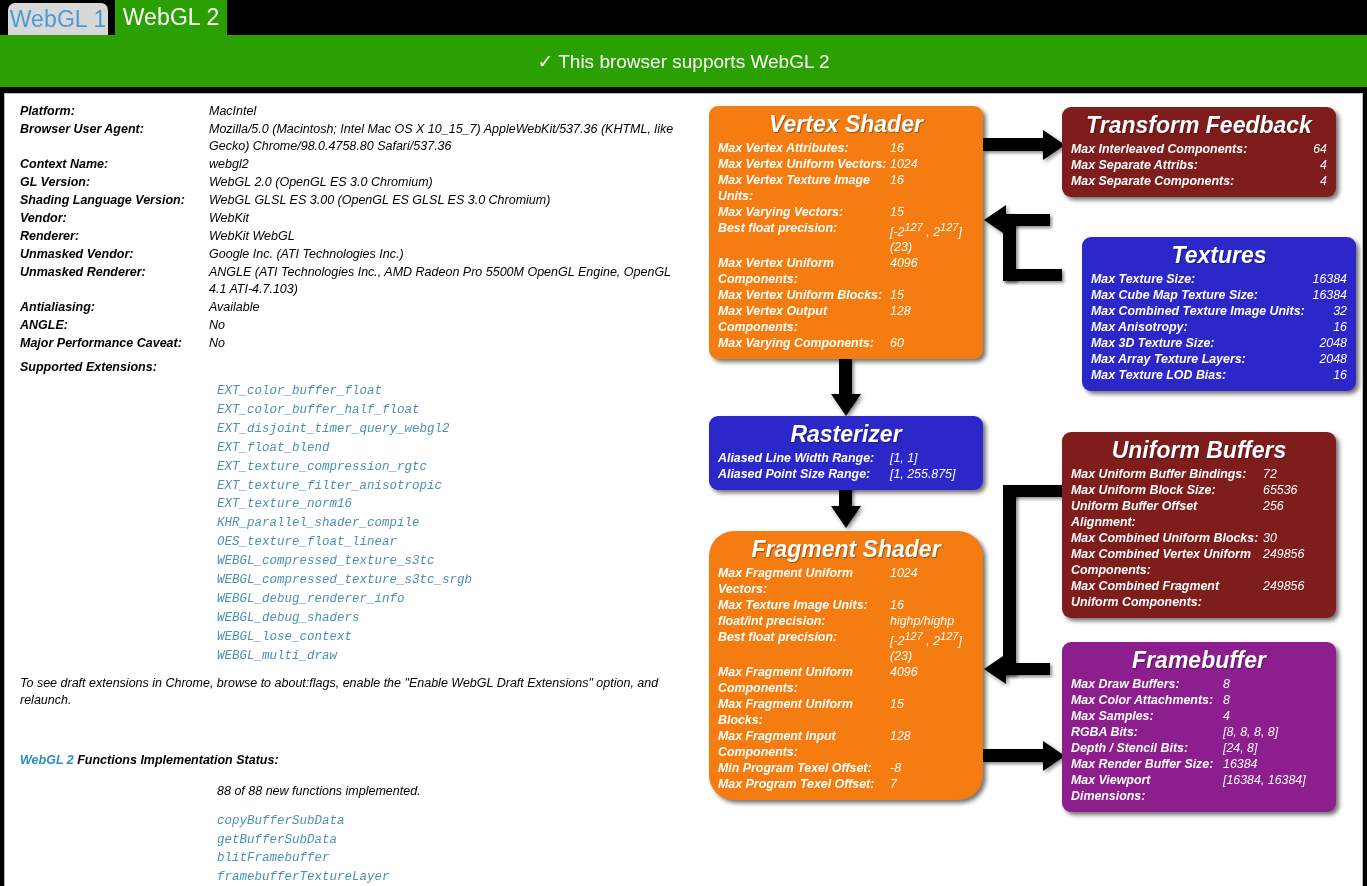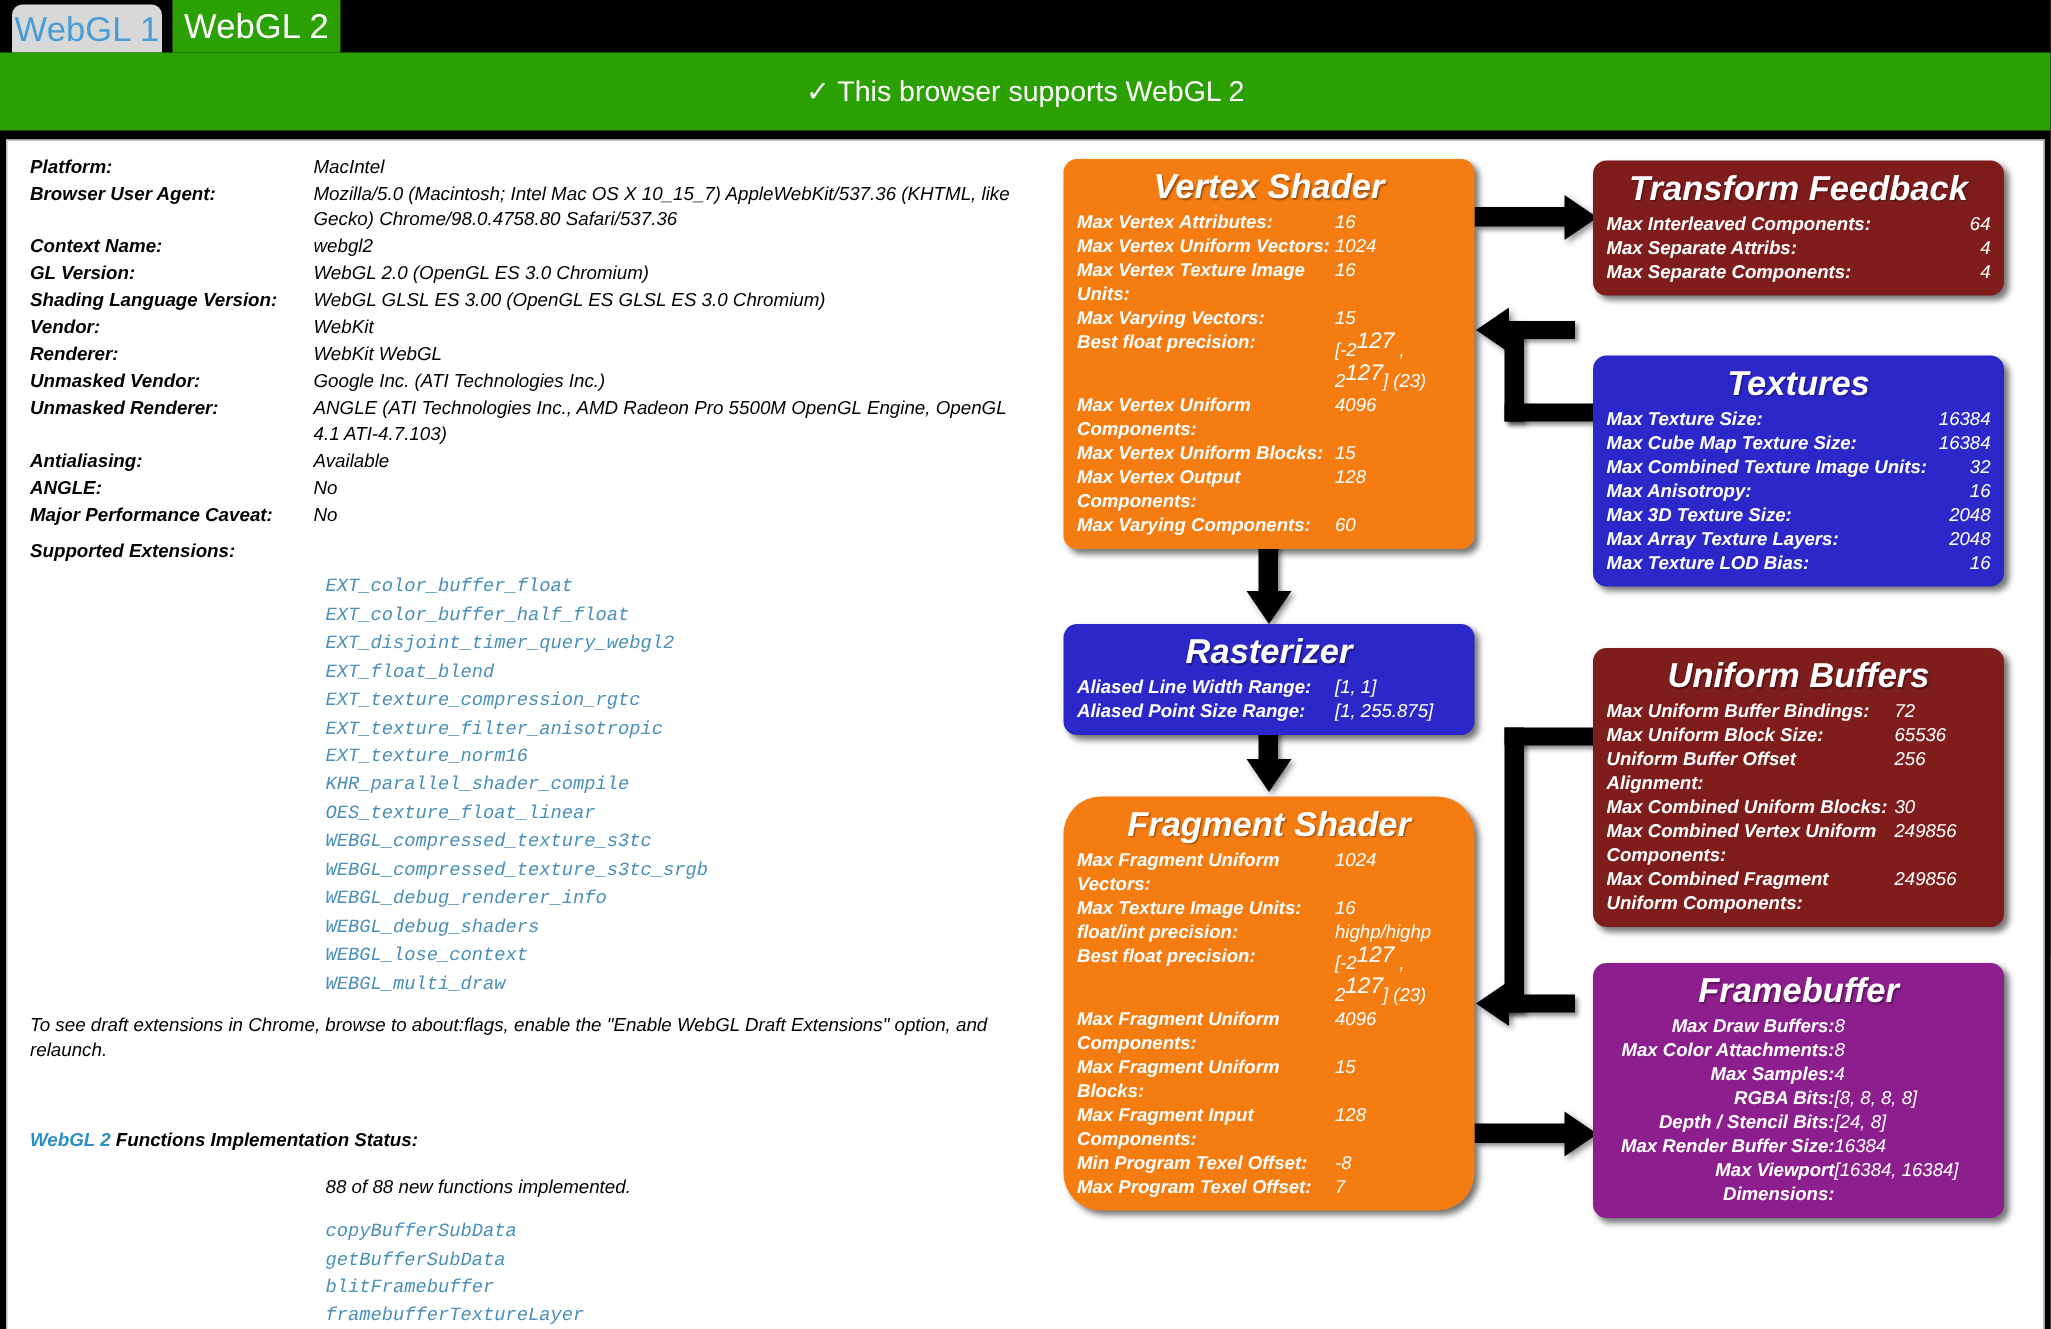--- a/index.html
+++ b/index.html
@@ -93,44 +93,44 @@
     text-align: center; font-size: 23px; font-weight: bold;
     line-height: 28px; margin-bottom: 2px;
     text-shadow: 1px 1px 1px rgba(0,0,0,.35);
   }
   .prow { display: flex; align-items: flex-start; }
   .prow .pk {
     font-weight: bold; font-size: 12.4px; line-height: 16px;
   }
   .prow .pv { font-size: 12.4px; line-height: 16px; }
   .prow.sup .pv { line-height: 15px; }
-  sup { font-size: 15px; margin-top: 48px; }
+  sup { font-size: 11px; margin-top: 48px; }
 
   .orange { background: #f57c10; }
   .blue   { background: #2b27c8; }
   .cyan   { background: #7f1d1d; }
   .purple { background: #8d1e8d; }
 
   
   #vertex   { left: 7px;   top: 12px;  width: 274px; }
   #vertex .pk  { width: 172px; min-width: 172px; }
   #raster   { left: 7px;   top: 322px; width: 274px; }
   #raster .pk  { width: 172px; min-width: 172px; }
   #fragment { left: 7px;   top: 437px; width: 274px; border-radius: 25px; }
   #fragment .pk{ width: 172px; min-width: 172px; }
   #tfb      { left: 360px; top: 13px;  width: 274px; }
   #tfb .pk     { width: 219px; min-width: 219px; }
   #tfb .pv     { width: 45px; text-align: right; }
-  #textures { left: 360px; top: 143px; width: 274px; }
+  #textures { left: 380px; top: 143px; width: 274px; }
   #textures .pk{ width: 219px; min-width: 219px; }
   #textures .pv{ width: 45px; text-align: right; }
   #ubo      { left: 360px; top: 338px; width: 274px; }
   #ubo .pk     { width: 192px; min-width: 192px; }
   #fbo      { left: 360px; top: 548px; width: 274px; }
-  #fbo .pk     { width: 152px; min-width: 152px; text-align: right; }
+  #fbo .pk     { width: 152px; min-width: 152px; }
 
   
   .ln { position: absolute; background: #000; z-index: 1;
         box-shadow: 2px 2px 3px rgba(0,0,0,.45); }
   .ah { position: absolute; width: 0; height: 0; z-index: 2;
         filter: drop-shadow(2px 2px 2px rgba(0,0,0,.45)); }
   .ah-r { border-top: 15px solid transparent; border-bottom: 15px solid transparent;
           border-left: 22px solid #000; }
   .ah-l { border-top: 15px solid transparent; border-bottom: 15px solid transparent;
           border-right: 22px solid #000; }

